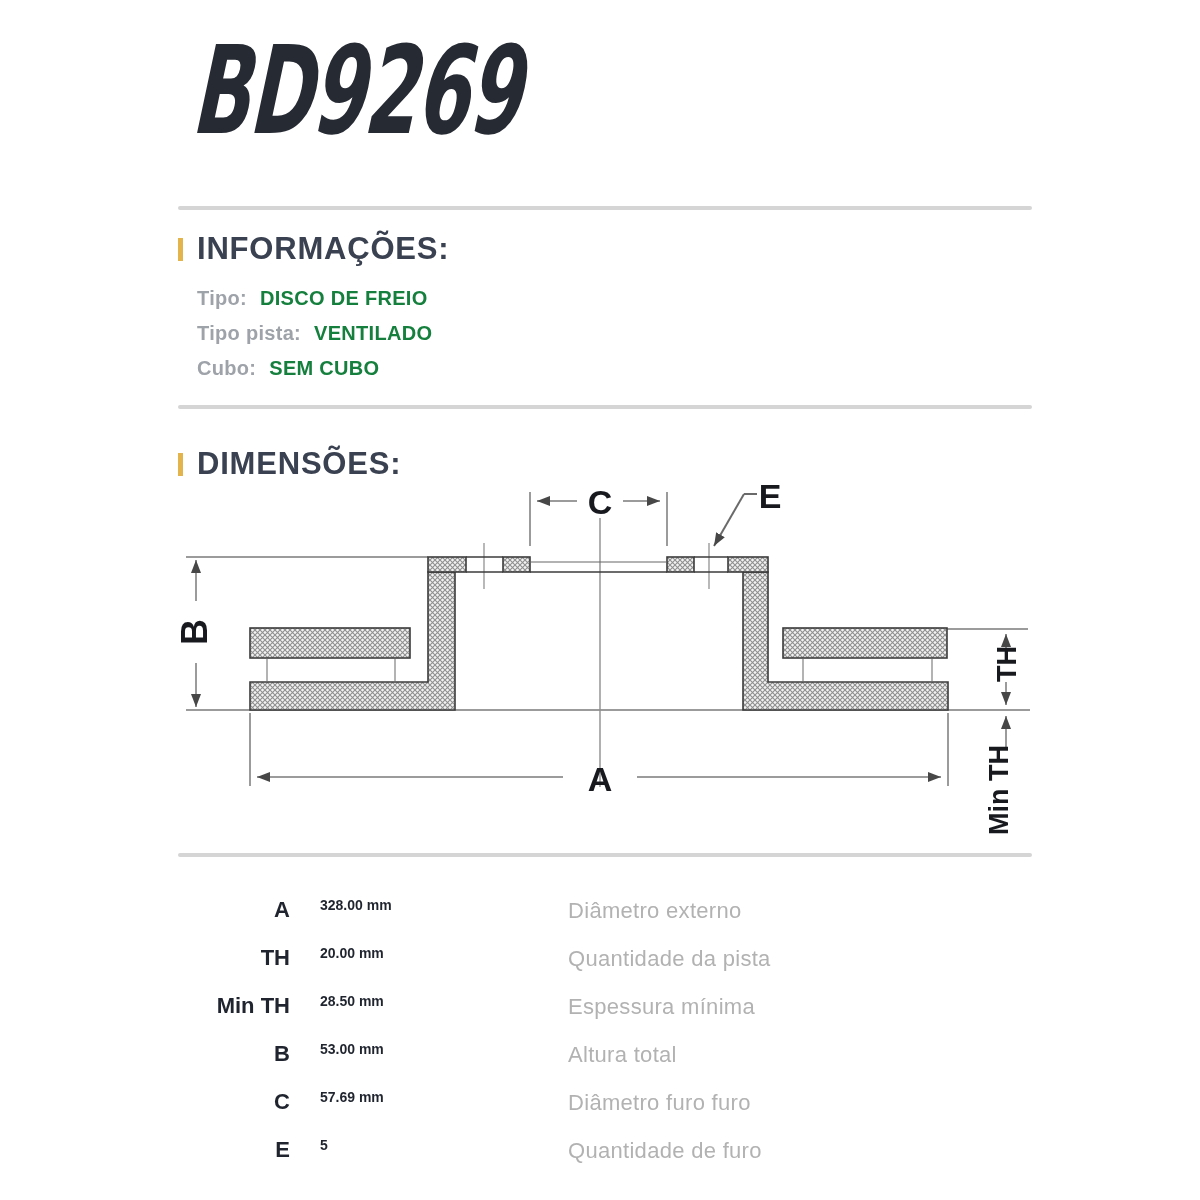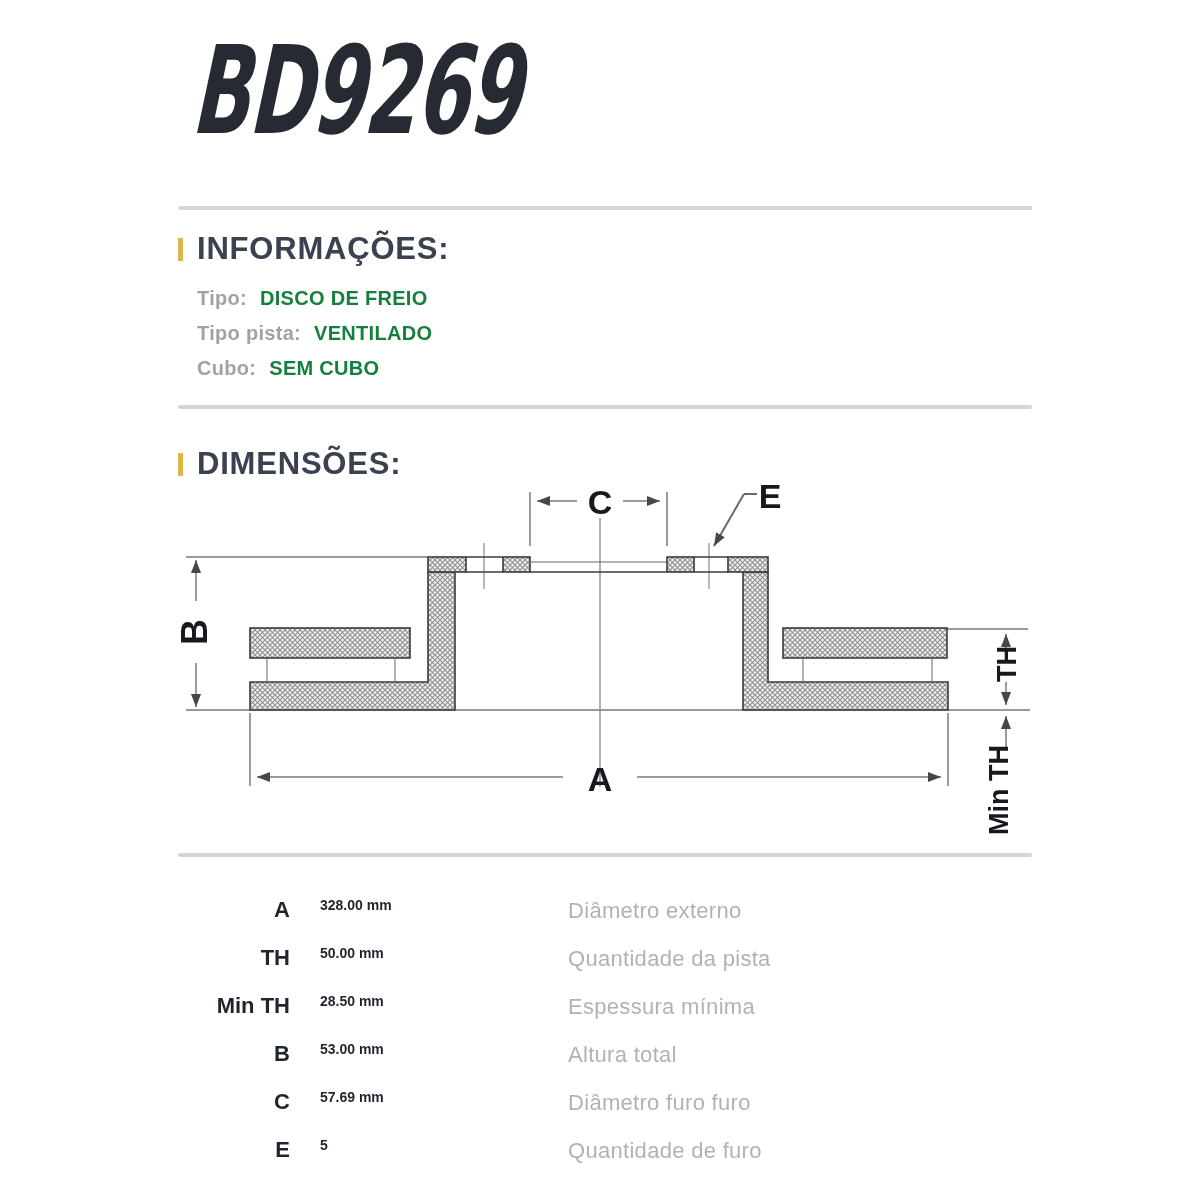--- a/index.html
+++ b/index.html
@@ -139,21 +139,21 @@
 <div class="divider" id="divider-3"></div>
 
 <div class="dims-table">
   <div class="dim-row">
     <span class="dim-key">A</span>
     <span class="dim-value">328.00 mm</span>
     <span class="dim-desc">Diâmetro externo</span>
   </div>
   <div class="dim-row">
     <span class="dim-key">TH</span>
-    <span class="dim-value">50.00 mm</span>
+    <span class="dim-value">20.00 mm</span>
     <span class="dim-desc">Quantidade da pista</span>
   </div>
   <div class="dim-row">
     <span class="dim-key">Min TH</span>
     <span class="dim-value">28.50 mm</span>
     <span class="dim-desc">Espessura mínima</span>
   </div>
   <div class="dim-row">
     <span class="dim-key">B</span>
     <span class="dim-value">53.00 mm</span>

